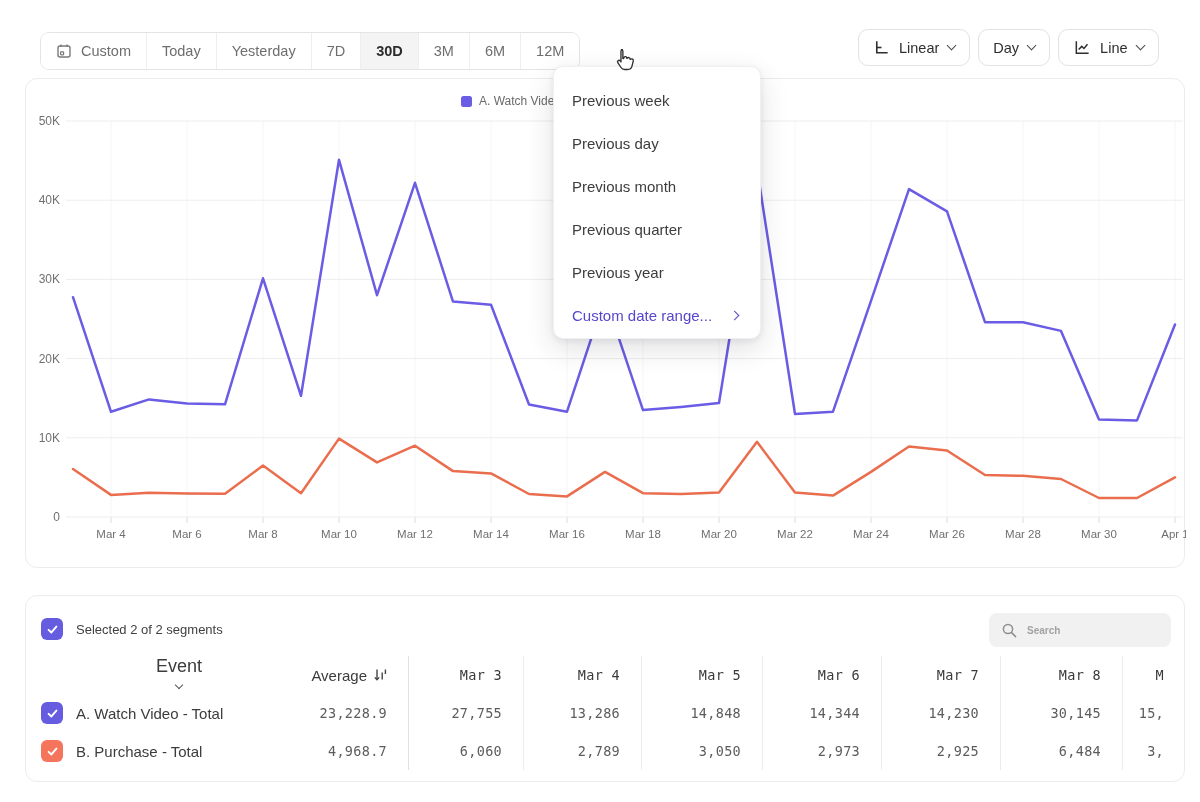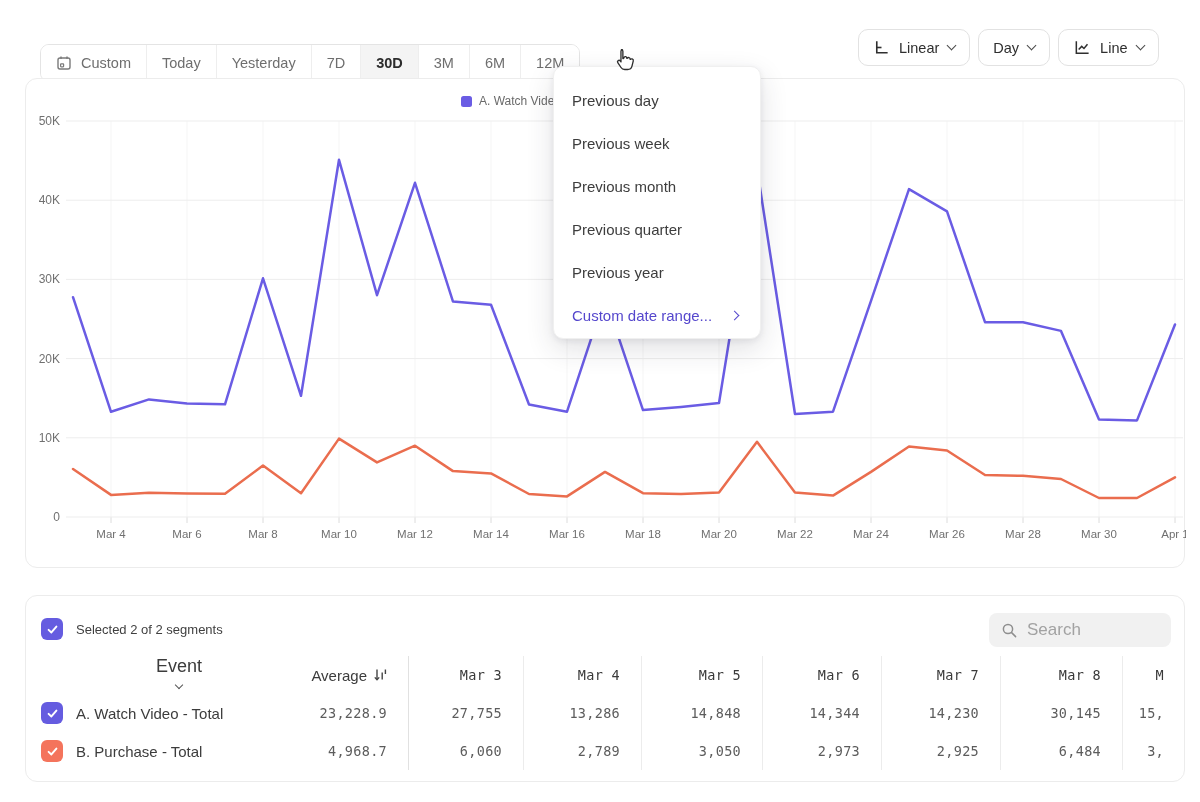--- a/index.html
+++ b/index.html
@@ -2,21 +2,21 @@
 <html><head>
 <meta charset="utf-8">
 <style>
   * { margin:0; padding:0; box-sizing:border-box; }
   html,body { width:1200px; height:802px; background:#ffffff; overflow:hidden;
               font-family:"Liberation Sans", sans-serif; -webkit-font-smoothing:antialiased; }
   .page { position:relative; width:1200px; height:802px; background:#fff; }
 
   
   .toolbar { position:absolute; left:0; top:0; width:1200px; height:78px; }
-  .seg-group { position:absolute; left:40px; top:44px; height:38px; display:flex; align-items:stretch;
+  .seg-group { position:absolute; left:40px; top:32px; height:38px; display:flex; align-items:stretch;
                border:1px solid #e4e4e4; border-radius:9px; background:#fff; overflow:hidden; }
   .seg { display:flex; align-items:center; gap:9px; padding:0 15px; font-size:14.5px; color:#6e6e6e;
          border-right:1px solid #eeeeee; cursor:pointer; white-space:nowrap; background:#fff; border-top:0; border-bottom:0; border-left:0; }
   .seg:last-child { border-right:0; }
   .seg.sel { background:#f4f4f4; color:#2c2c2c; font-weight:700; }
   .compare-btn { position:absolute; left:548px; top:29px; width:150px; height:34px; border-radius:9px;
                  background:#ddd6f8; border:1.5px solid #cbc2f3; color:#4b3cc3; font-size:14.5px; font-weight:600;
                  display:flex; align-items:center; justify-content:center; cursor:pointer; z-index:10; }
   .right-btns { position:absolute; left:858px; top:29px; display:flex; gap:8px; }
   .tool-btn { height:37px; display:flex; align-items:center; gap:9px; padding:8px 14px; background:#fff;
@@ -44,22 +44,22 @@
   .chart-svg { position:absolute; left:0; top:0; }
 
   
   .seg-card { position:absolute; left:25px; top:595px; width:1160px; height:187px; background:#fff;
               border:1px solid #ececec; border-radius:12px; overflow:hidden; }
   .seg-head { position:absolute; left:15px; top:22px; display:flex; align-items:center; gap:13px; }
   .checkbox { width:22px; height:22px; border-radius:6px; display:flex; align-items:center; justify-content:center; cursor:pointer; flex:0 0 auto; }
   .seg-head .txt { font-size:13px; color:#3f3f3f; }
   .search { position:absolute; left:963px; top:17px; width:182px; height:34px; background:#f1f1f1; border-radius:8px;
             display:flex; align-items:center; gap:9px; padding:0 12px; }
-  .search input { border:0; outline:0; background:transparent; font-size:17px; color:#3c3c3c; width:120px;
-                  font-family:"Liberation Sans", sans-serif; }
+  .search input { border:0; outline:0; background:transparent; font-size:10px; color:#3c3c3c; width:120px;
+                  font-family:"Liberation Sans", sans-serif;font-weight:bold; }
   .search input::placeholder { color:#a2a2a2; }
 
   .grid-table { position:absolute; left:0; top:60px; width:1160px; display:grid;
                 grid-template-columns:263px 119px 115px 118px 121px 119px 119px 122px 64px; }
   .gcell { height:38px; display:flex; align-items:center; }
   .gcell.head { color:#3c3c3c; }
   .gcell.right { justify-content:flex-end; padding-right:21px; }
   .gcell.last { padding-right:22px; }
   .gcell.vline { border-left:1px solid #ececec; }
   .gcell.vline2 { border-left:1px solid #e1e1e1; }
@@ -197,24 +197,24 @@
         <text x="34" y="125.19999999999999" text-anchor="end" font-size="12" fill="#707070" font-family="Liberation Sans, sans-serif">40K</text>
         <line x1="40" y1="42" x2="1157" y2="42" stroke="#ededed" stroke-width="1"></line>
         <text x="34" y="46" text-anchor="end" font-size="12" fill="#707070" font-family="Liberation Sans, sans-serif">50K</text>
         <polyline points="47,390.0 85,415.9 123,413.8 161,414.5 199,414.8 237,386.6 275,414.2 313,359.6 351,383.4 389,366.7 427,392.1 465,394.4 503,415.0 541,417.4 579,392.9 617,414.2 655,415.0 693,413.4 731,362.8 769,413.4 807,416.6 845,392.9 883,367.5 921,371.5 959,396.0 997,396.8 1035,400.0 1073,419.0 1111,419.0 1149,398.4" fill="none" stroke="#ea6d4e" stroke-width="2.5" stroke-linejoin="round" stroke-linecap="round"></polyline>
         <polyline points="47,218.2 85,332.8 123,320.4 161,324.4 199,325.3 237,199.3 275,316.8 313,80.8 351,216.2 389,103.8 427,222.6 465,225.7 503,325.5 541,332.7 579,217.8 617,331.1 655,327.9 693,324.0 731,89.5 769,335.0 807,332.7 845,221.8 883,110.1 921,132.3 959,243.2 997,243.2 1035,251.9 1073,340.6 1111,341.4 1149,245.5" fill="none" stroke="#6a5ce4" stroke-width="2.5" stroke-linejoin="round" stroke-linecap="round"></polyline>
       </svg>
   </div>
 
   <div class="menu">
     <div class="menu-item">
+        <span>Previous week</span>
+      </div>
+    <div class="menu-item">
         <span>Previous day</span>
-      </div>
-    <div class="menu-item">
-        <span>Previous week</span>
       </div>
     <div class="menu-item">
         <span>Previous month</span>
       </div>
     <div class="menu-item">
         <span>Previous quarter</span>
       </div>
     <div class="menu-item">
         <span>Previous year</span>
       </div>

